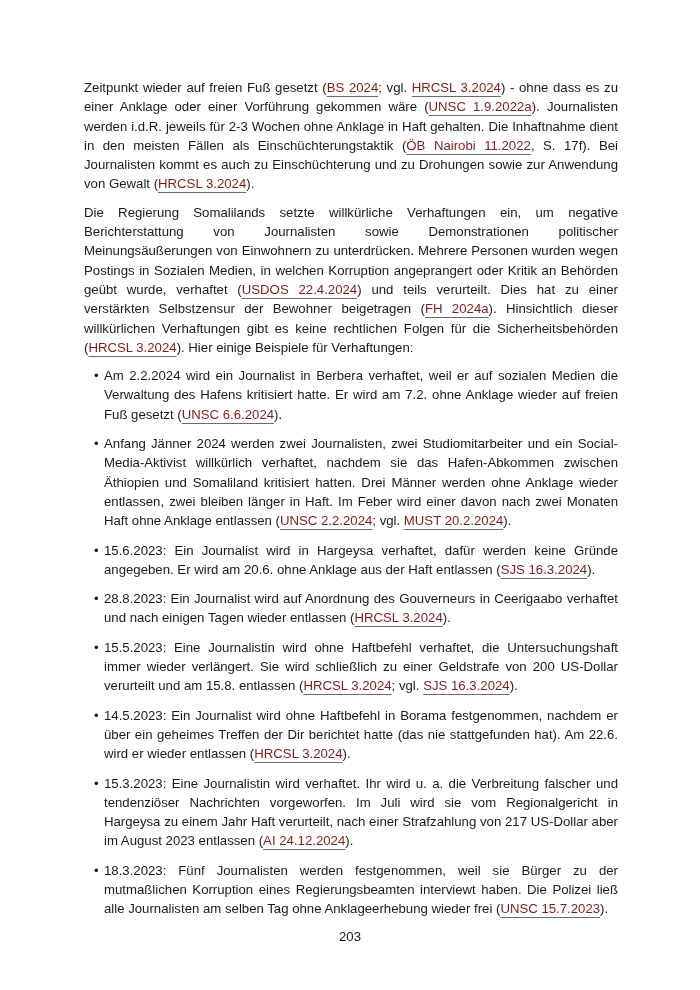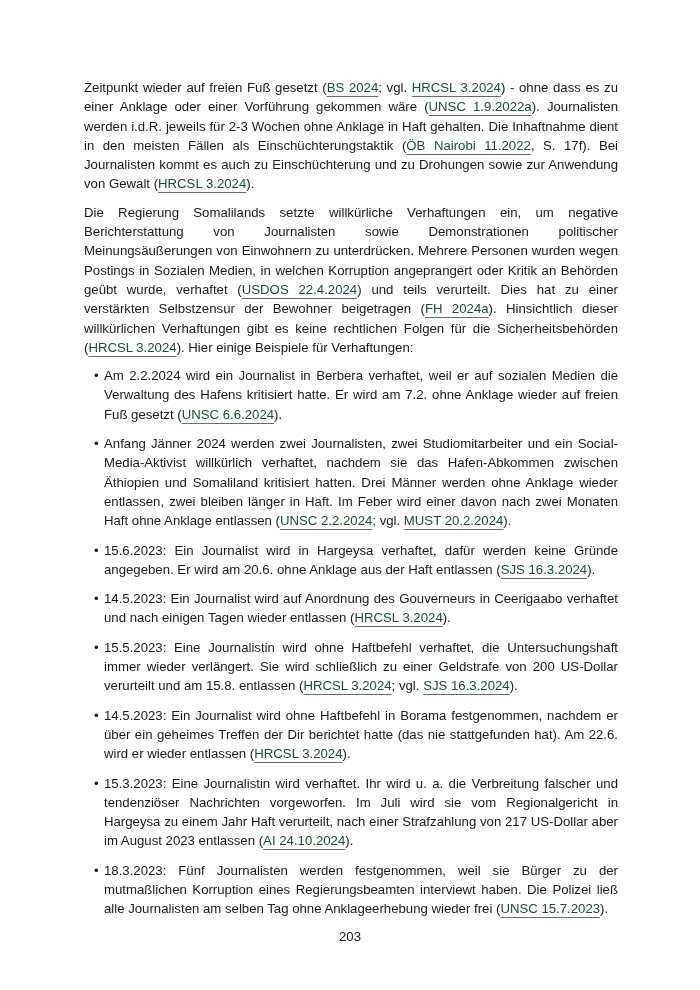--- a/index.html
+++ b/index.html
@@ -5,35 +5,35 @@
   html, body { margin: 0; padding: 0; background: #ffffff; }
   body { width: 700px; height: 990px; position: relative; overflow: hidden;
          font-family: "Liberation Sans", sans-serif; color: #1a1a1a; }
   .page { position: absolute; left: 84px; top: 78px; width: 534px; }
   p.para { margin: 0 0 9px 0; font-size: 13.2px; line-height: 19.3px; text-align: justify; }
   ul.items { list-style: none; margin: 0; padding: 0; }
   ul.items li { position: relative; padding-left: 20px; margin: 0 0 10px 0;
                 font-size: 13.2px; line-height: 19.3px; text-align: justify; }
   ul.items li .bullet { position: absolute; left: 10px; top: 0; }
   .ref { text-decoration: underline; text-decoration-color: #6b6b6b;
-         text-underline-offset: 4px; text-decoration-thickness: 1px; color: #14532d; cursor: pointer; }
+         text-underline-offset: 4px; text-decoration-thickness: 1px; color: #7f1d1d; cursor: pointer; }
   .pagenum { position: absolute; left: 0; width: 700px; top: 929px; text-align: center; font-size: 13.2px; }
 </style>
 </head>
 <body>
 
 <div class="page">
   <div id="paras">
       <p class="para"><span>Zeitpunkt wieder auf freien Fuß gesetzt (</span><span class="ref">BS 2024</span><span>; vgl. </span><span class="ref">HRCSL 3.2024</span><span>) - ohne dass es zu einer Anklage oder einer Vorführung gekommen wäre (</span><span class="ref">UNSC 1.9.2022a</span><span>). Journalisten werden i.d.R. jeweils für 2-3 Wochen ohne Anklage in Haft gehalten. Die Inhaftnahme dient in den meisten Fällen als Einschüchterungstaktik (</span><span class="ref">ÖB Nairobi 11.2022</span><span>, S. 17f). Bei Journalisten kommt es auch zu Einschüchterung und zu Drohungen sowie zur Anwendung von Gewalt (</span><span class="ref">HRCSL 3.2024</span><span>).</span></p>
       <p class="para"><span>Die Regierung Somalilands setzte willkürliche Verhaftungen ein, um negative Berichterstattung von Journalisten sowie Demonstrationen politischer Meinungsäußerungen von Einwohnern zu unterdrücken. Mehrere Personen wurden wegen Postings in Sozialen Medien, in welchen Korruption angeprangert oder Kritik an Behörden geübt wurde, verhaftet (</span><span class="ref">USDOS 22.4.2024</span><span>) und teils verurteilt. Dies hat zu einer verstärkten Selbstzensur der Bewohner beigetragen (</span><span class="ref">FH 2024a</span><span>). Hinsichtlich dieser willkürlichen Verhaftungen gibt es keine rechtlichen Folgen für die Sicherheitsbehörden (</span><span class="ref">HRCSL 3.2024</span><span>). Hier einige Beispiele für Verhaftungen:</span></p>
     </div>
   <ul class="items" id="items">
       <li><span class="bullet">•</span><span>Am 2.2.2024 wird ein Journalist in Berbera verhaftet, weil er auf sozialen Medien die Verwal­tung des Hafens kritisiert hatte. Er wird am 7.2. ohne Anklage wieder auf freien Fuß gesetzt (</span><span class="ref">UNSC 6.6.2024</span><span>).</span></li>
       <li><span class="bullet">•</span><span>Anfang Jänner 2024 werden zwei Journalisten, zwei Studiomitarbeiter und ein Social-Me­dia-Aktivist willkürlich verhaftet, nachdem sie das Hafen-Abkommen zwischen Äthiopien und Somaliland kritisiert hatten. Drei Männer werden ohne Anklage wieder entlassen, zwei bleiben länger in Haft. Im Feber wird einer davon nach zwei Monaten Haft ohne Anklage entlassen (</span><span class="ref">UNSC 2.2.2024</span><span>; vgl. </span><span class="ref">MUST 20.2.2024</span><span>).</span></li>
       <li><span class="bullet">•</span><span>15.6.2023: Ein Journalist wird in Hargeysa verhaftet, dafür werden keine Gründe angegeben. Er wird am 20.6. ohne Anklage aus der Haft entlassen (</span><span class="ref">SJS 16.3.2024</span><span>).</span></li>
-      <li><span class="bullet">•</span><span>14.5.2023: Ein Journalist wird auf Anordnung des Gouverneurs in Ceerigaabo verhaftet und nach einigen Tagen wieder entlassen (</span><span class="ref">HRCSL 3.2024</span><span>).</span></li>
+      <li><span class="bullet">•</span><span>28.8.2023: Ein Journalist wird auf Anordnung des Gouverneurs in Ceerigaabo verhaftet und nach einigen Tagen wieder entlassen (</span><span class="ref">HRCSL 3.2024</span><span>).</span></li>
       <li><span class="bullet">•</span><span>15.5.2023: Eine Journalistin wird ohne Haftbefehl verhaftet, die Untersuchungshaft immer wieder verlängert. Sie wird schließlich zu einer Geldstrafe von 200 US-Dollar verurteilt und am 15.8. entlassen (</span><span class="ref">HRCSL 3.2024</span><span>; vgl. </span><span class="ref">SJS 16.3.2024</span><span>).</span></li>
       <li><span class="bullet">•</span><span>14.5.2023: Ein Journalist wird ohne Haftbefehl in Borama festgenommen, nachdem er über ein geheimes Treffen der Dir berichtet hatte (das nie stattgefunden hat). Am 22.6. wird er wieder entlassen (</span><span class="ref">HRCSL 3.2024</span><span>).</span></li>
-      <li><span class="bullet">•</span><span>15.3.2023: Eine Journalistin wird verhaftet. Ihr wird u. a. die Verbreitung falscher und ten­denziöser Nachrichten vorgeworfen. Im Juli wird sie vom Regionalgericht in Hargeysa zu einem Jahr Haft verurteilt, nach einer Strafzahlung von 217 US-Dollar aber im August 2023 entlassen (</span><span class="ref">AI 24.10.2024</span><span>).</span></li>
+      <li><span class="bullet">•</span><span>15.3.2023: Eine Journalistin wird verhaftet. Ihr wird u. a. die Verbreitung falscher und ten­denziöser Nachrichten vorgeworfen. Im Juli wird sie vom Regionalgericht in Hargeysa zu einem Jahr Haft verurteilt, nach einer Strafzahlung von 217 US-Dollar aber im August 2023 entlassen (</span><span class="ref">AI 24.12.2024</span><span>).</span></li>
       <li><span class="bullet">•</span><span>18.3.2023: Fünf Journalisten werden festgenommen, weil sie Bürger zu der mutmaßlichen Korruption eines Regierungsbeamten interviewt haben. Die Polizei ließ alle Journalisten am selben Tag ohne Anklageerhebung wieder frei (</span><span class="ref">UNSC 15.7.2023</span><span>).</span></li>
     </ul>
 </div>
 <div class="pagenum">203</div>
 
 </body></html>

